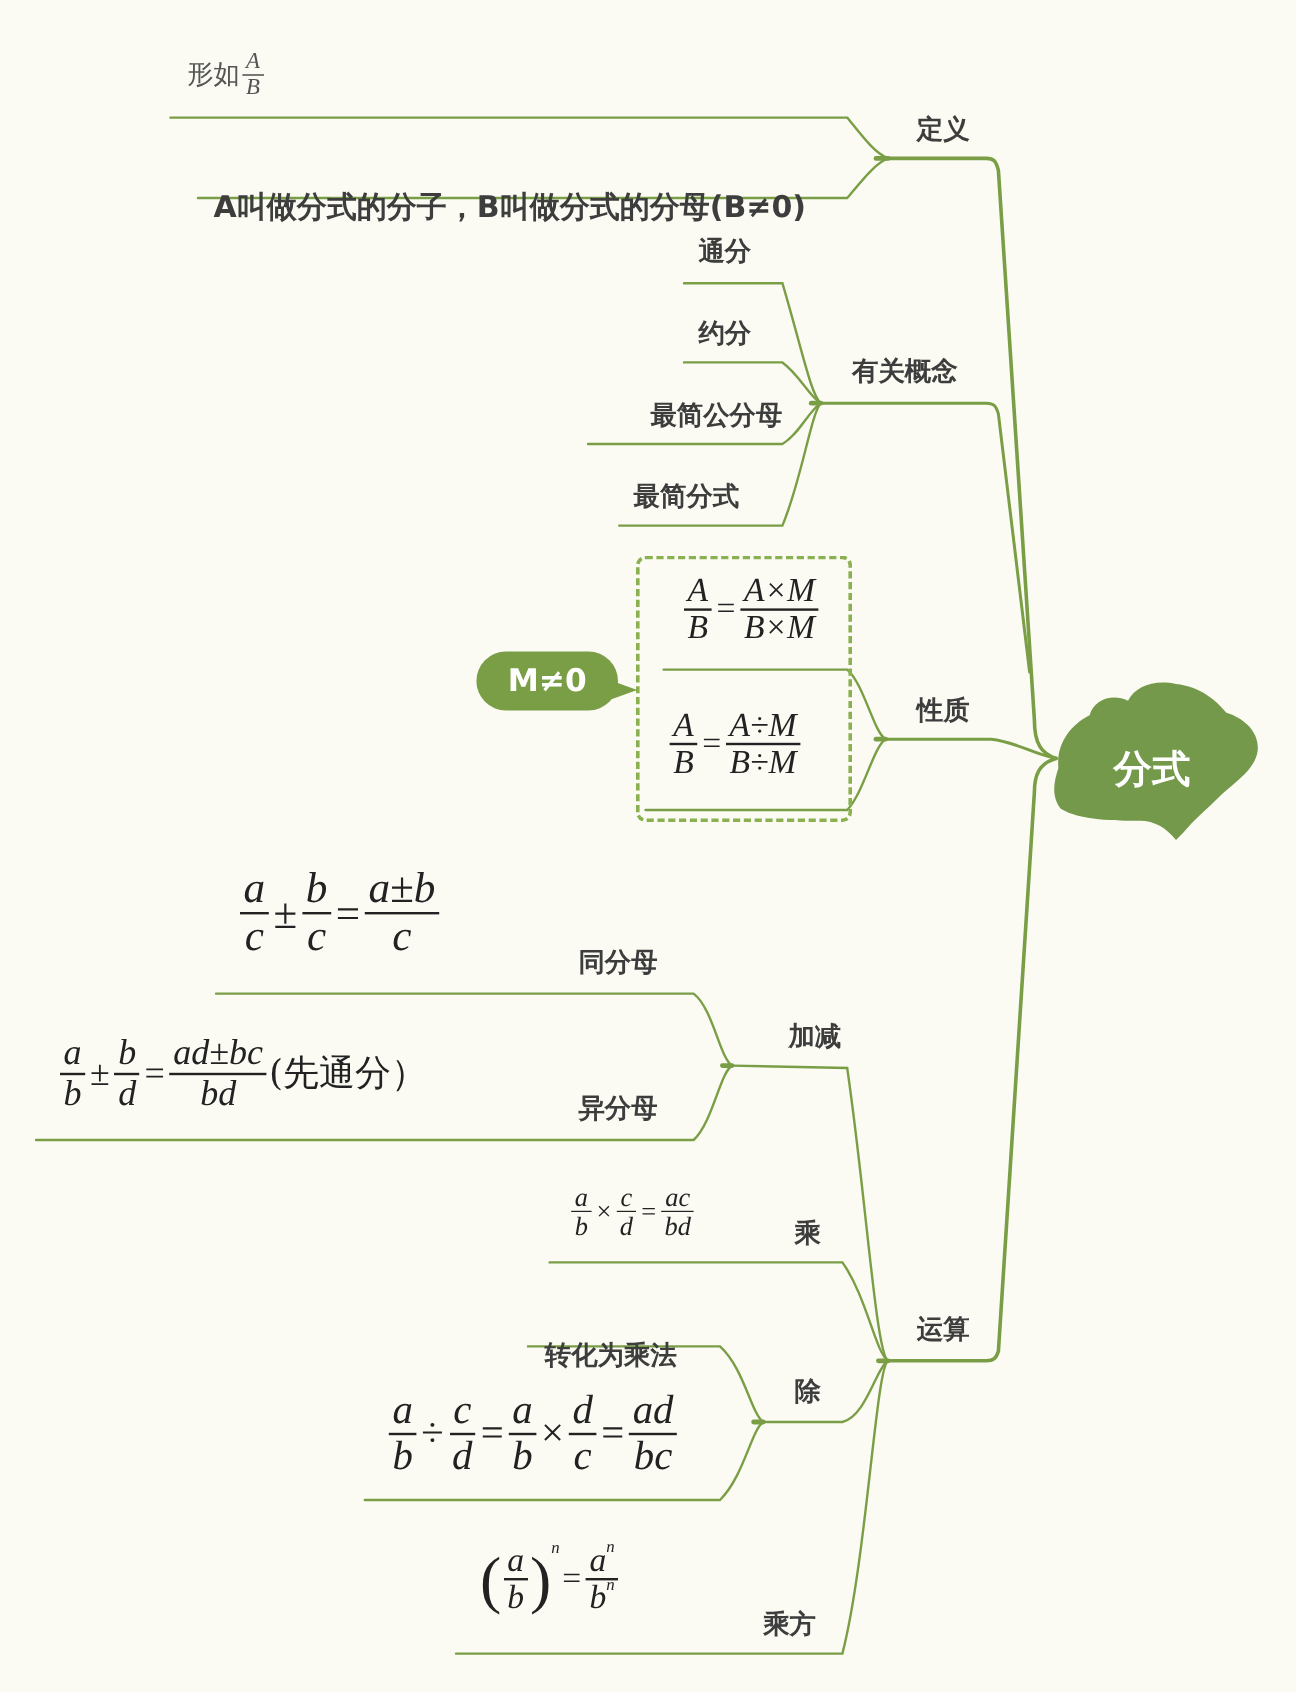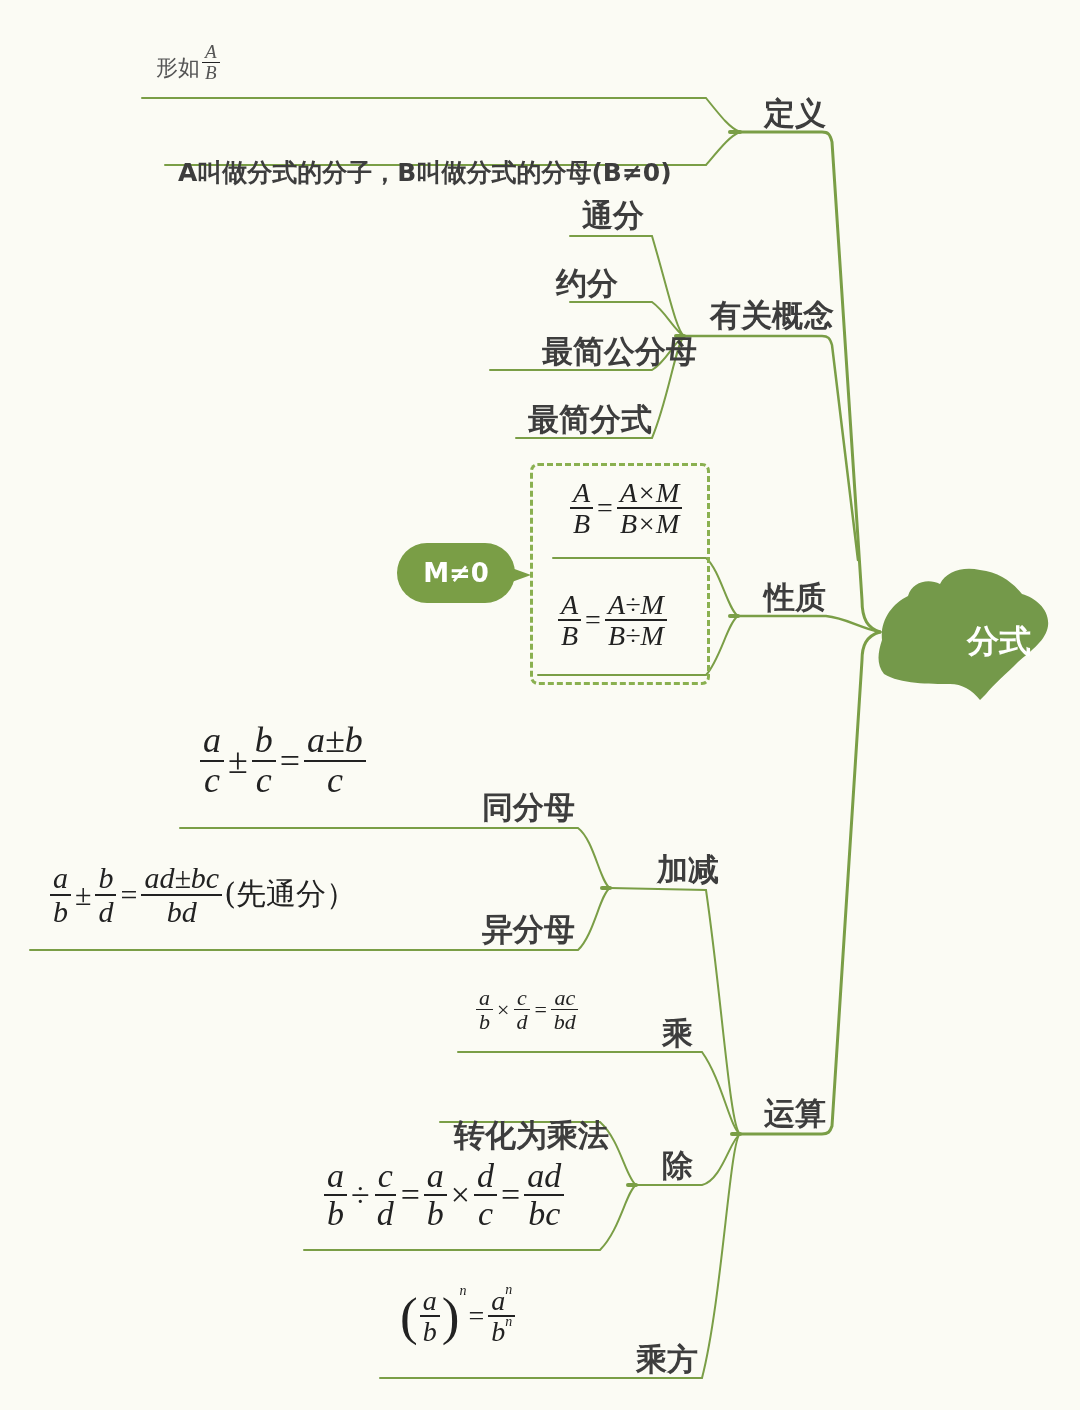--- a/index.html
+++ b/index.html
@@ -4,56 +4,56 @@
 <style>
   html, body { margin:0; padding:0; }
   body {
     width:1080px; height:1410px; position:relative; overflow:hidden;
     background:#fbfbf4;
     font-family:"DejaVu Sans", sans-serif;
     color:#3d3d3d;
   }
   svg.lines { position:absolute; left:0; top:0; }
   .lbl {
-    position:absolute; font-weight:bold; font-size:31px; color:#3d3d3d;
+    position:absolute; font-weight:bold; font-size:22px; color:#3d3d3d;
     white-space:nowrap; line-height:1;
   }
   .def1 {
     position:absolute; left:156px; top:42px; font-family:"Liberation Serif", serif;
-    font-size:22px; color:#555; white-space:nowrap; display:flex; align-items:flex-end;
+    font-size:22px; color:#555; white-space:nowrap; display:flex; align-items:center;
   }
   .def2 {
     position:absolute; left:178px; top:128px; font-weight:bold; font-size:25px; color:#3d3d3d; white-space:nowrap;margin-top:28px;
   }
   .math {
     position:absolute; font-family:"Liberation Serif", serif; font-style:italic; color:#222;
     display:flex; align-items:center; white-space:nowrap;
   }
   .frac { display:inline-flex; flex-direction:column; align-items:center; margin:0 2px; }
   .frac .num { border-bottom:2px solid #222; padding:0 3px; line-height:1.05; }
   .frac .den { padding:0 3px; line-height:1.05; }
   .op { font-style:normal; margin:0 2px; }
   .cn { font-style:normal; font-family:"DejaVu Serif", serif; }
   .sup { font-size:0.5em; vertical-align:top; position:relative; top:-0.2em; }
   .paren { font-style:normal; font-size:1.9em; font-weight:lighter; line-height:1; }
   .dashbox {
     position:absolute; left:530px; top:463px; width:180px; height:222px;
     border:3px dashed #8ab050; border-radius:8px; box-sizing:border-box;
   }
   .bubble {
-    position:absolute; left:397px; top:543px; width:118px; height:60px;
+    position:absolute; left:397px; top:543px; width:118px; height:49px;
     background:#7a9e46; border-radius:30px; color:#fff; font-weight:bold; font-size:26px;
     display:flex; align-items:center; justify-content:center;
   }
   .bubble::after {
     content:""; position:absolute; right:-16px; top:24px;
     border-left:22px solid #7a9e46; border-top:8px solid transparent; border-bottom:8px solid transparent;
   }
   .root-label {
-    position:absolute; left:928px; top:620px; color:#fff; font-weight:bold; font-size:32px;margin-left:39px;
+    position:absolute; left:928px; top:620px; color:#fff; font-weight:bold; font-size:32px;
   }
 </style>
 </head>
 <body>
 
 <svg class="lines" width="1080" height="1410">
   <g fill="none" stroke="#7a9e46" stroke-linecap="round">
 
     <path d="M880,632 C868,628 862,620 862,600 L832,142 C830,134 828,132 822,132 L740,132" stroke-width="3"></path>
 
@@ -100,21 +100,21 @@
   <span class="frac" style="font-style:italic;font-size:19px;">
     <span class="num" style="border-bottom-width:1px;">A</span>
     <span class="den">B</span>
   </span>
 </div>
 <div class="def2">A叫做分式的分子，B叫做分式的分母(B≠0)</div>
 <div class="lbl" style="left:764px;top:98px;">定义</div>
 
 <div class="lbl" style="left:710px;top:300px;">有关概念</div>
 <div class="lbl" style="left:582px;top:200px;">通分</div>
-<div class="lbl" style="left:556px;top:268px;">约分</div>
+<div class="lbl" style="left:582px;top:268px;">约分</div>
 <div class="lbl" style="left:502px;top:336px;margin-left:40px;">最简公分母</div>
 <div class="lbl" style="left:528px;top:404px;text-align:center;">最简分式</div>
 
 <div class="dashbox"></div>
 <div class="bubble">
   <span>M≠0</span>
 </div>
 <div class="math" style="left:568px;top:478px;font-size:28px;">
   <span class="frac">
       <span class="num">A</span>

